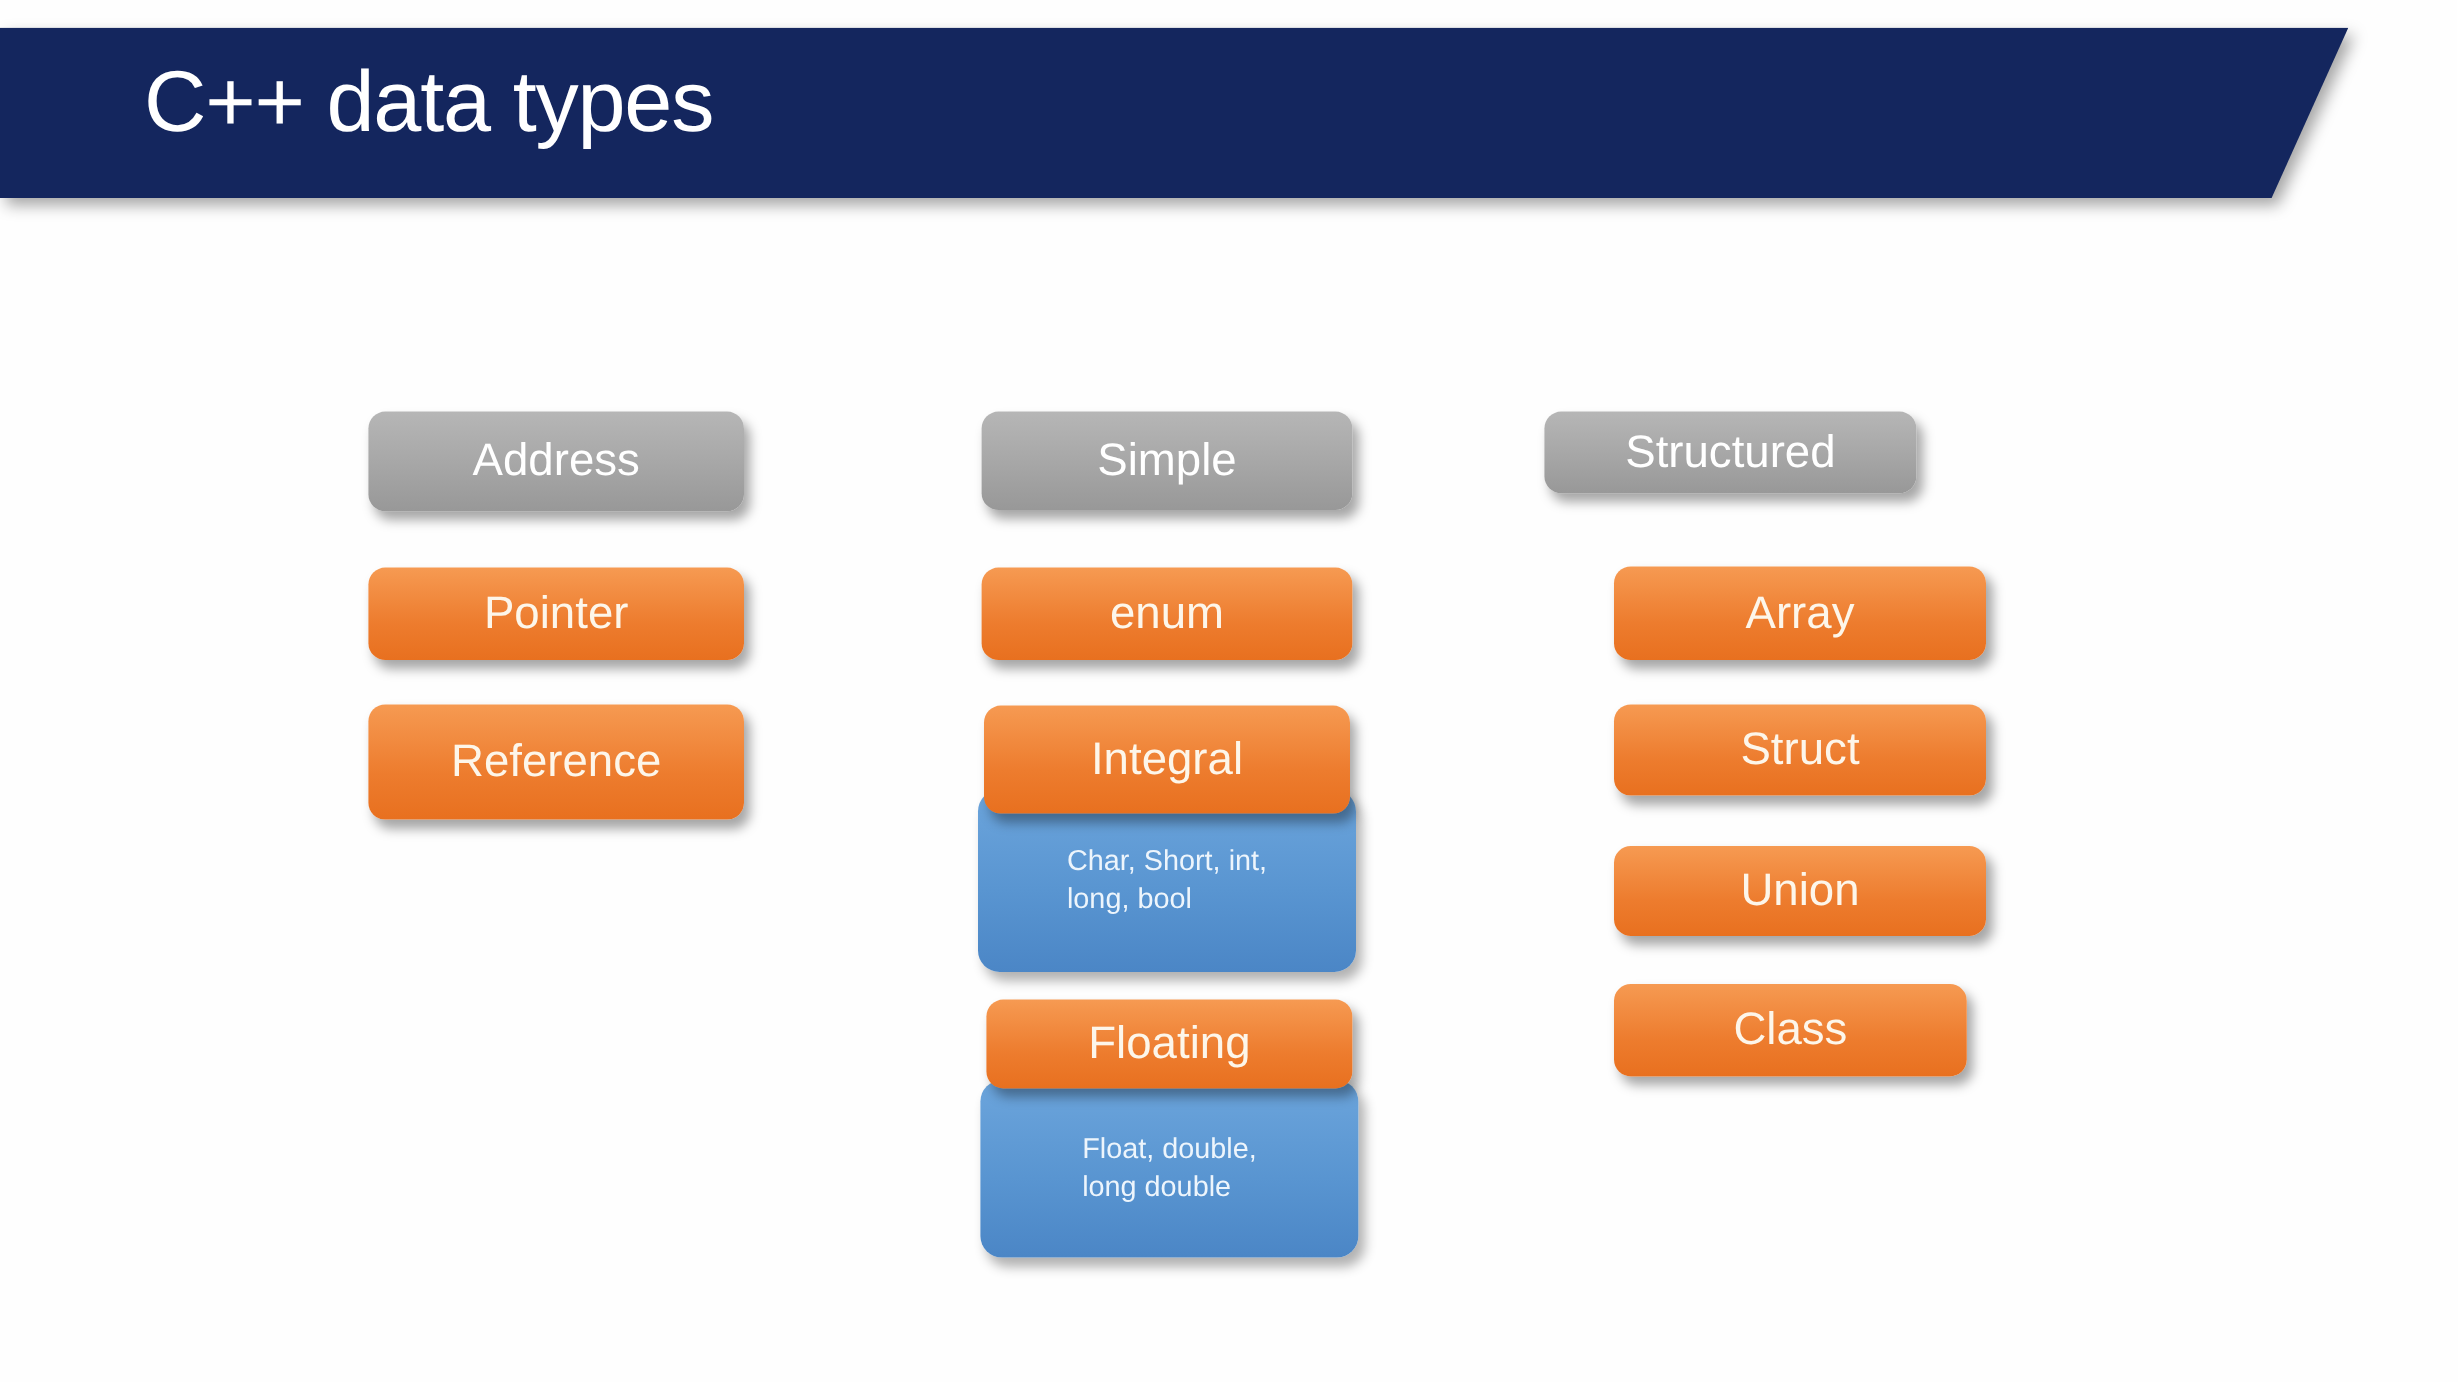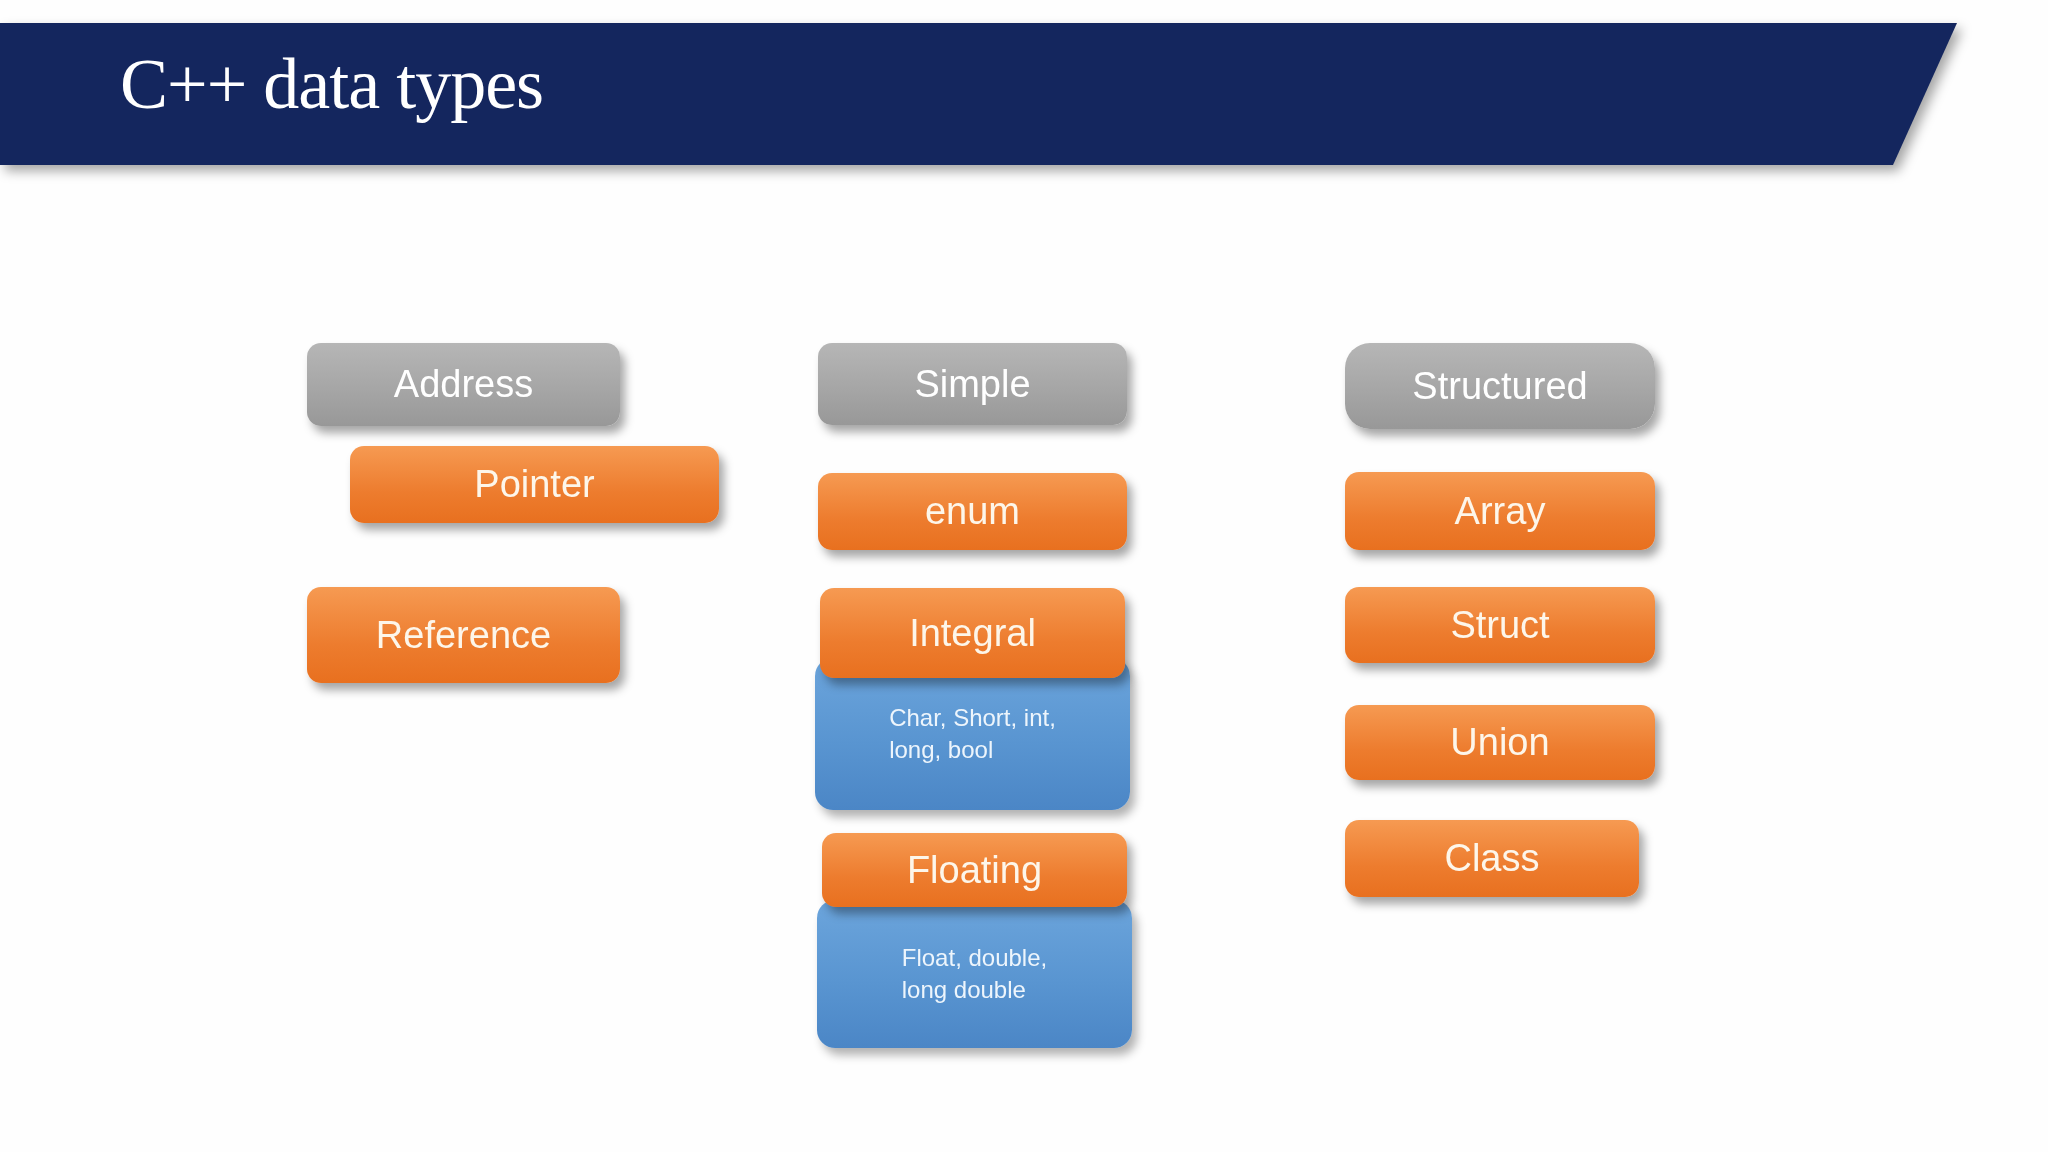--- a/index.html
+++ b/index.html
@@ -18,21 +18,21 @@
   }
   #banner{
     width:100%;height:100%;
     background:#14265e;
     clip-path:polygon(0 0, 1957px 0, 1893px 142px, 0 142px);
   }
   #slide-title{
     position:absolute;left:120px;top:23px;height:123px;
     display:flex;align-items:center;
     color:#ffffff;
-    font-size:72px;font-weight:300;letter-spacing:-1px;font-family:Liberation Serif, serif;
+    font-size:72px;font-weight:300;letter-spacing:-1px;
   }
 
   
   .box{
     position:absolute;
     display:flex;align-items:center;justify-content:center;
     border-radius:14px;
     color:#ffffff;
     font-size:38px;font-weight:300;
     box-shadow:5px 7px 10px rgba(0,0,0,0.35);
@@ -50,33 +50,33 @@
     border-radius:18px;
     font-size:24px;line-height:1.32;
     white-space:pre-line;
     color:#edf5fc;
     box-shadow:5px 7px 10px rgba(0,0,0,0.30);
     z-index:1;
   }
 
   
   #box-address   {left:307px; top:343px; width:313px; height:83px;}
-  #box-pointer   {left:307px; top:446px; width:369px; height:77px;margin-left:43px;}
+  #box-pointer   {left:307px; top:473px; width:313px; height:77px;}
   #box-reference {left:307px; top:587px; width:313px; height:96px;}
 
   
   #box-simple    {left:818px; top:343px; width:309px; height:82px;}
   #box-enum      {left:818px; top:473px; width:309px; height:77px;}
   #box-integral  {left:820px; top:588px; width:305px; height:90px;}
   #box-integral-detail{left:815px; top:658px; width:315px; height:152px;}
   #box-floating  {left:822px; top:833px; width:305px; height:74px;}
   #box-floating-detail{left:817px; top:900px; width:315px; height:148px;}
 
   
-  #box-structured{left:1345px; top:343px; width:310px; height:86px;border-radius:25px;}
+  #box-structured{left:1287px; top:343px; width:310px; height:68px;}
   #box-array     {left:1345px; top:472px; width:310px; height:78px;}
   #box-struct    {left:1345px; top:587px; width:310px; height:76px;}
   #box-union     {left:1345px; top:705px; width:310px; height:75px;}
   #box-class     {left:1345px; top:820px; width:294px; height:77px;}
 </style>
 </head>
 <body>
 
 <div id="slide">
 

